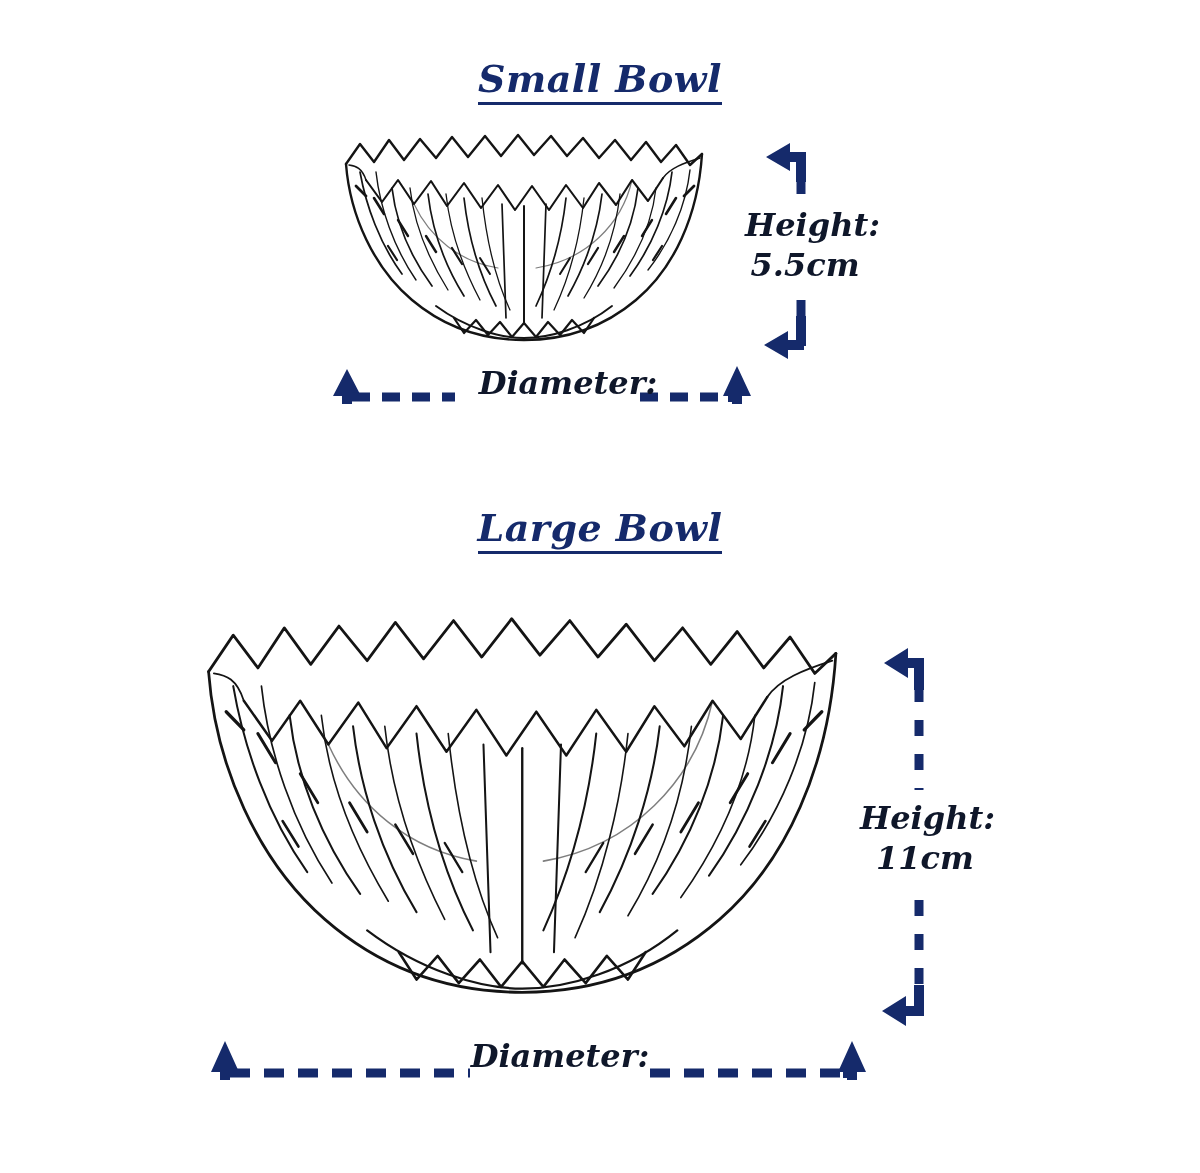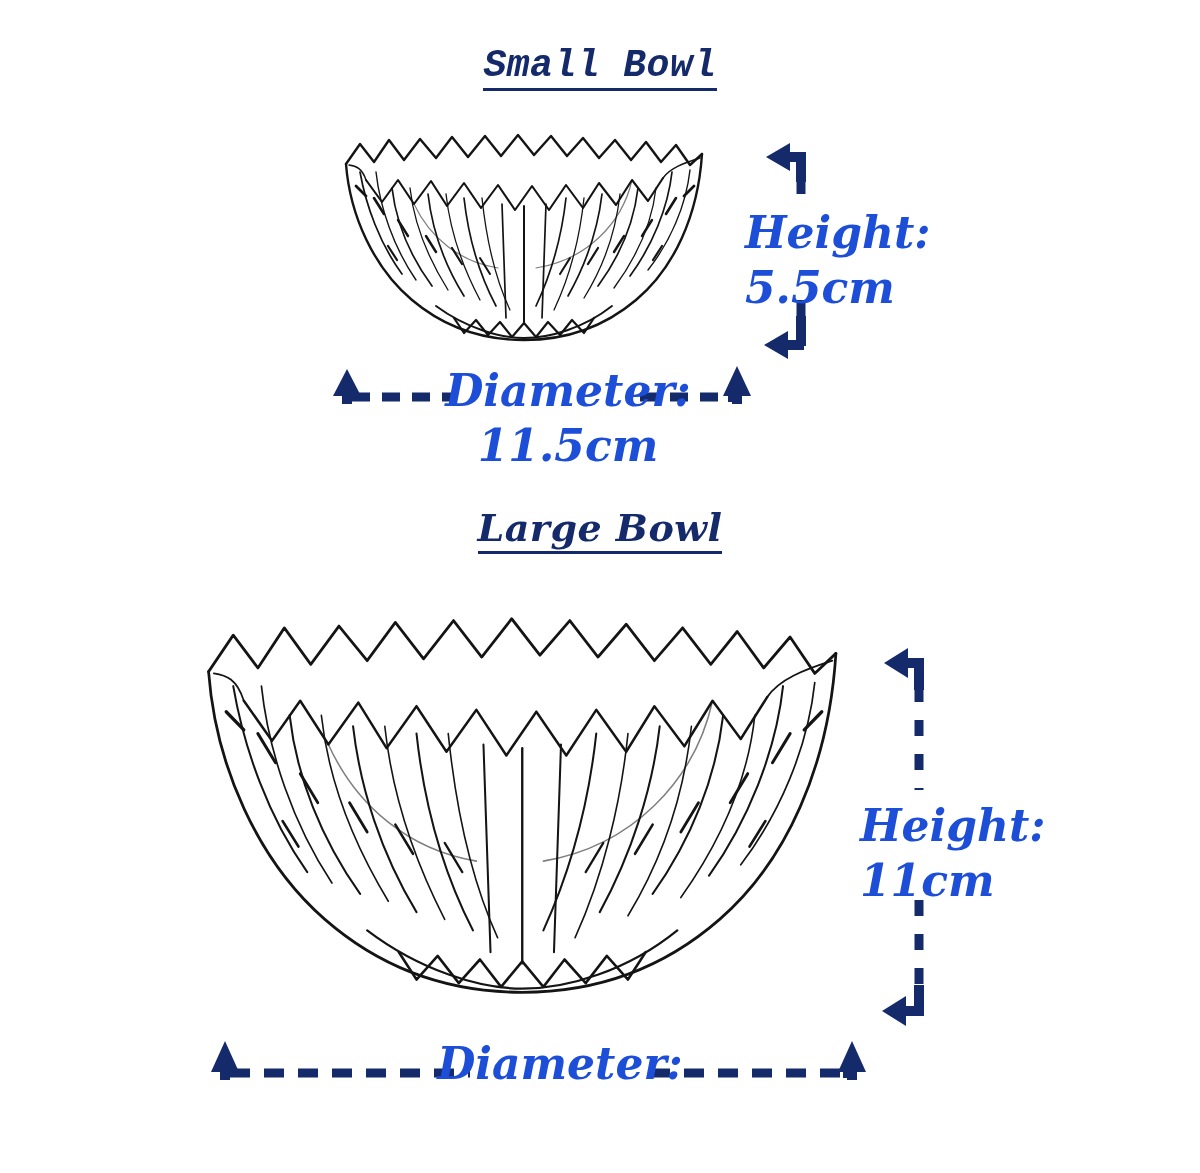--- a/index.html
+++ b/index.html
@@ -31,31 +31,31 @@
     font-weight: bold;
     font-size: 38px;
     letter-spacing: 0.5px;
     white-space: nowrap;
   }
   .section-title span.t {
     display: inline-block;
     border-bottom: 3px solid #152a6b;
     padding-bottom: 1px;
   }
-  #title-small { top: 44px; font-family: Liberation Mono, monospace; }
+  #title-small { top: 56px; }
   #title-large { top: 505px; }
 
   
   .dim-label {
     position: absolute;
-    color: #1d4ed8;
+    color: #0f172a;
     font-family: "DejaVu Serif", serif;
     font-style: italic;
     font-weight: bold;
-    font-size: 44px;
+    font-size: 32px;
     line-height: 1.25;
     white-space: nowrap;
     text-align: center;
   }
   .dim-label .l2 { display: block; }
 
   
   .bowl {
     position: absolute;
   }
@@ -265,21 +265,20 @@
     </g>
   </svg>
 
   <div class="dim-label" id="lbl-small-height" style="left:745px; top:205px; width:120px;">
     <span>Height:</span>
     <span class="l2">5.5cm</span>
   </div>
 
   <div class="dim-label" id="lbl-small-diameter" style="left:428px; top:363px; width:280px;">
     <span>Diameter:</span>
-    <span class="l2">11.5cm</span>
   </div>
 
   <div class="dim-label" id="lbl-large-height" style="left:860px; top:798px; width:130px;">
     <span>Height:</span>
     <span class="l2">11cm</span>
   </div>
 
   <div class="dim-label" id="lbl-large-diameter" style="left:420px; top:1036px; width:280px;">
     <span>Diameter:</span>
   </div>

